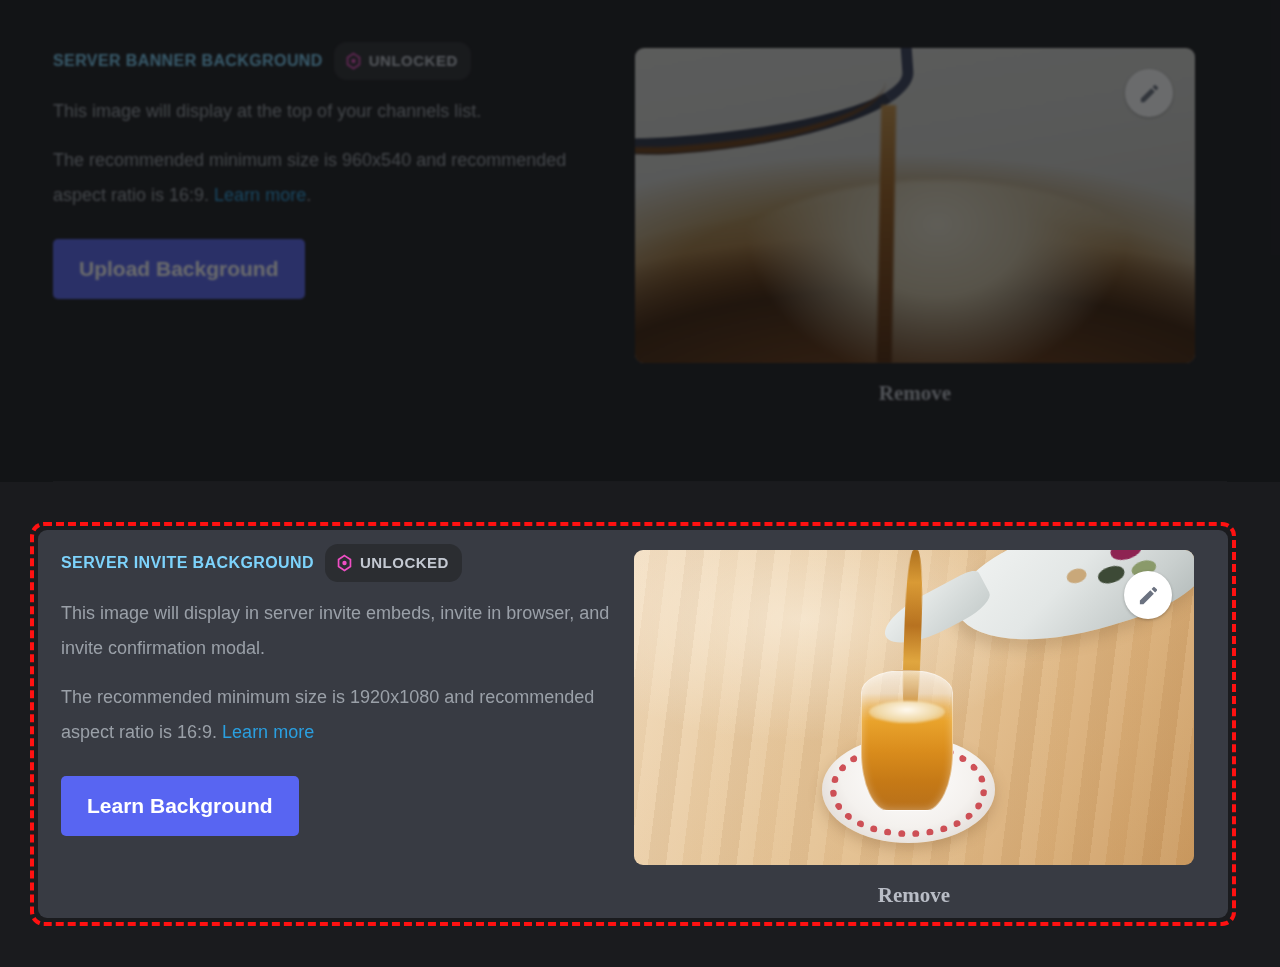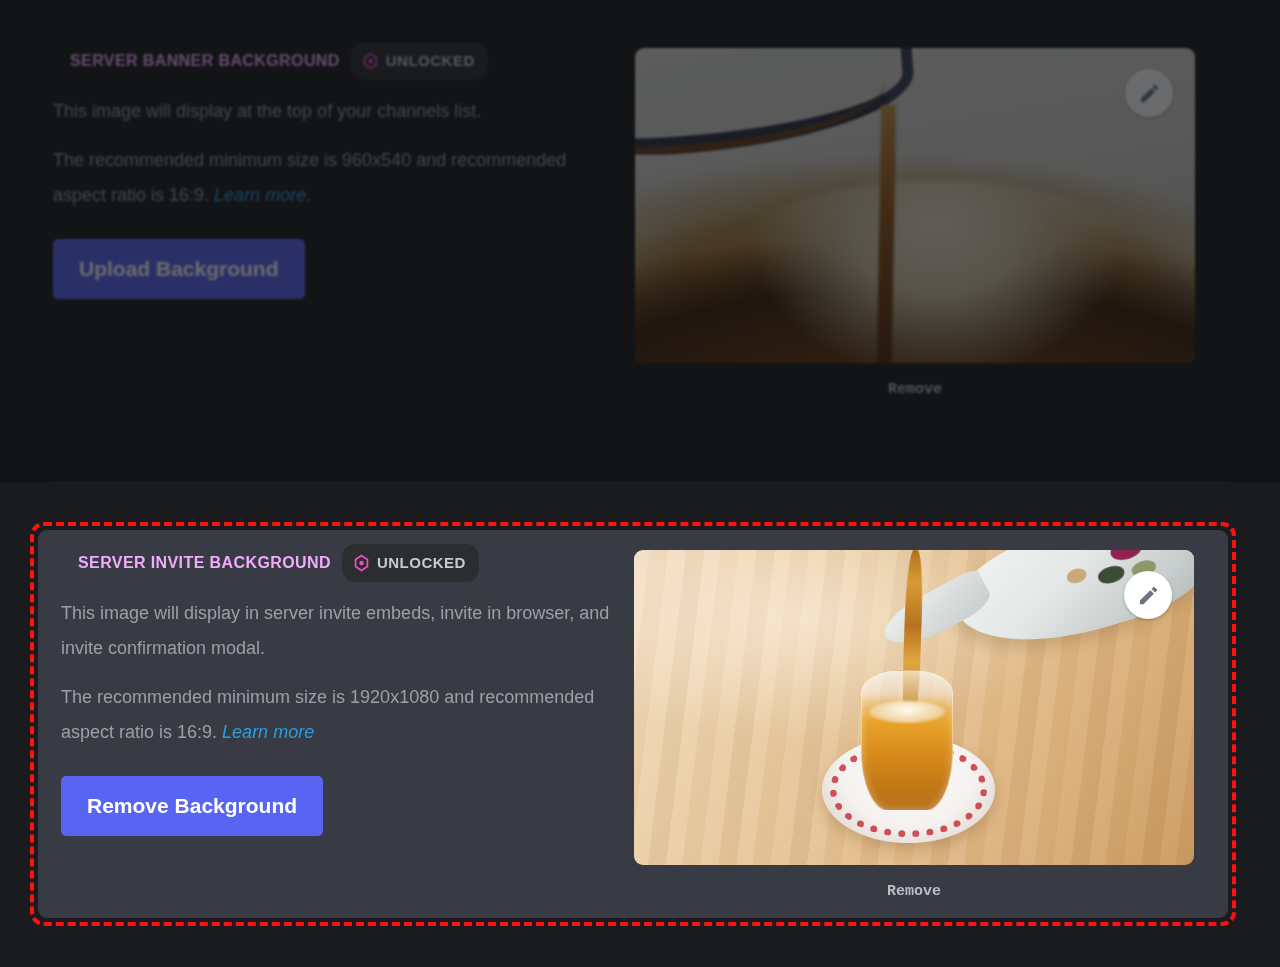--- a/index.html
+++ b/index.html
@@ -43,23 +43,22 @@
     display: flex;
     align-items: center;
     gap: 11px;
     height: 26px;
   }
 
   .sec-title {
     font-size: 16px;
     font-weight: bold;
     letter-spacing: 0.4px;
-    color: #f0abfc;
+    color: #7dd3fc;
     white-space: nowrap;
-    margin-left: 17px;
   }
 
   .badge {
     display: inline-flex;
     align-items: center;
     gap: 7px;
     background: #2b2d31;
     border-radius: 13px;
     padding: 3px 13px 4px 11px;
     height: 38px;
@@ -88,21 +87,20 @@
     font-weight: 400;
   }
 
   .desc.p1 { margin-top: 20px; }
   .desc.p2 { margin-top: 14px; }
 
   .link {
     color: #2a9fe0;
     text-decoration: none;
     cursor: pointer;
-    font-style: italic;
   }
 
   
   .upload-btn {
     margin-top: 26px;
     display: inline-flex;
     align-items: center;
     justify-content: center;
     height: 60px;
     padding: 0 26px;
@@ -143,27 +141,27 @@
     display: flex;
     align-items: center;
     justify-content: center;
     cursor: pointer;
     box-shadow: 0 1px 3px rgba(0,0,0,.25);
   }
   .edit-fab svg { width: 23px; height: 23px; display: block; }
 
   .remove-btn {
     margin-top: 18px;
-    font-size: 15px;
+    font-size: 21px;
     font-weight: bold;
     color: #b9bdc6;
     background: none;
     border: none;
     cursor: pointer;
-    font-family: Liberation Mono, monospace;
+    font-family: Liberation Serif, serif;
   }
 
   
   #section-banner {
     top: 48px;
     left: 0;
     width: 1280px;
   }
   #section-banner .sec-right { margin-left: 34px; }
 
@@ -443,21 +441,21 @@
               <span class="badge-text">UNLOCKED</span>
             </span>
           </div>
 
           <p class="desc p1">This image will display in server invite embeds, invite in browser, and invite confirmation modal.</p>
 
           <p class="desc p2">
             <span>The recommended minimum size is 1920x1080 and recommended aspect ratio is 16:9. </span><a class="link" href="#">Learn more</a><span></span>
           </p>
 
-          <button class="upload-btn">Remove Background</button>
+          <button class="upload-btn">Learn Background</button>
         </div>
 
         <div class="sec-right">
           <div class="preview-wrap">
             <div class="preview-img art-invite">
               <div class="wood-sheen"></div>
               <div class="teapot"></div>
               <div class="teapot-dots">
                 <span class="dot" style="left:62%;top:18%;width:17%;height:26%;background:#8e2352;"></span>
 

